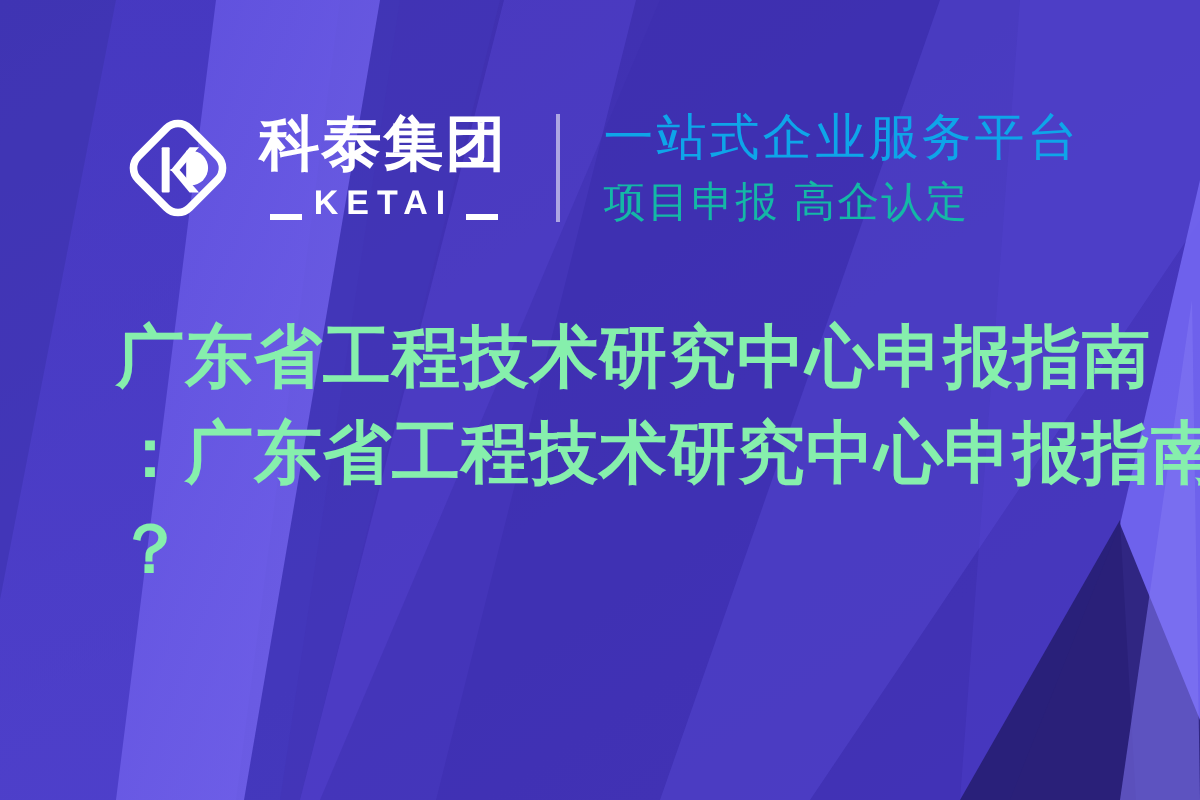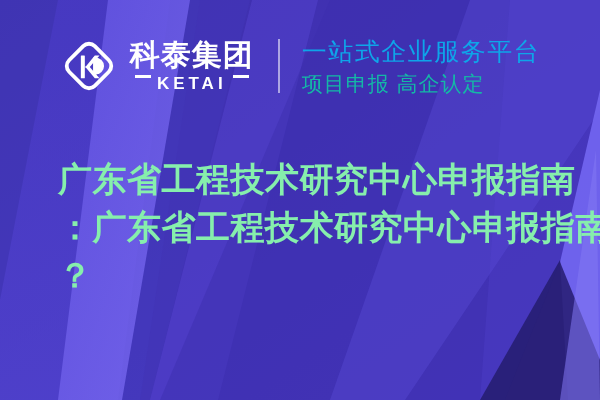--- a/index.html
+++ b/index.html
@@ -26,21 +26,21 @@
     inset: 0;
     width: 600px;
     height: 400px;
     display: block;
   }
 
   
   #header {
     position: absolute;
     left: 0;
-    top: 28px;
+    top: 46px;
     width: 600px;
     height: 76px;
     display: flex;
     align-items: center;
     justify-content: center;
     gap: 0;
   }
 
   #logo-block {
     display: flex;
@@ -64,21 +64,21 @@
   #logo-cn {
     font-size: 30px;
     font-weight: 700;
     color: #ffffff;
     letter-spacing: 1px;
     white-space: nowrap;
   }
 
   #logo-en-row {
     display: flex;
-    align-items: flex-start;
+    align-items: flex-end;
     gap: 6px;
     margin-top: 5px;
   }
   .logo-dash {
     display: block;
     width: 16px;
     height: 3px;
     background: #ffffff;
   }
   #logo-en {

